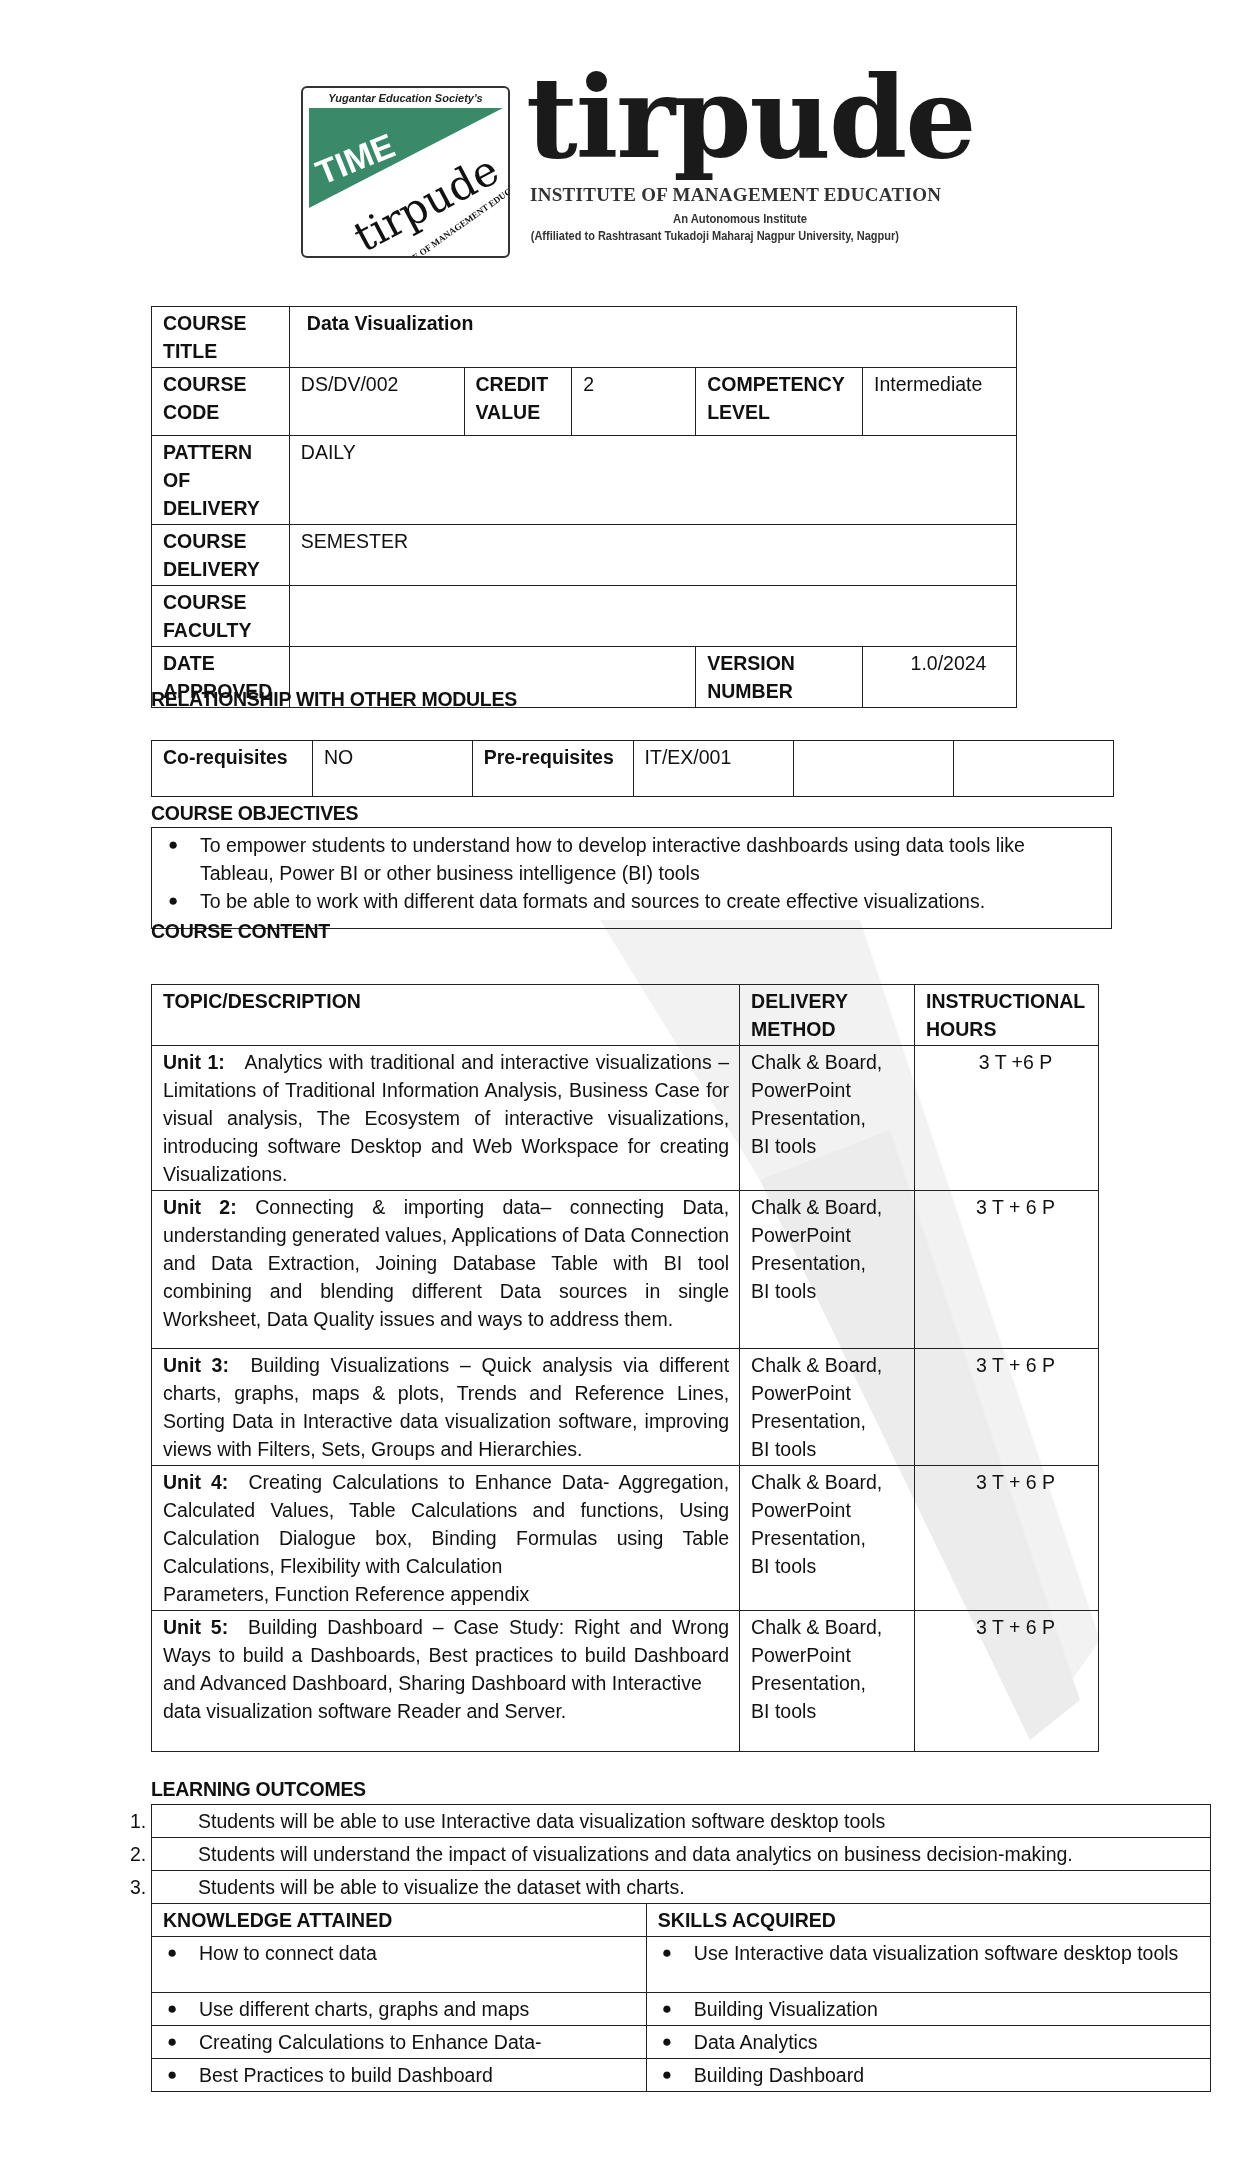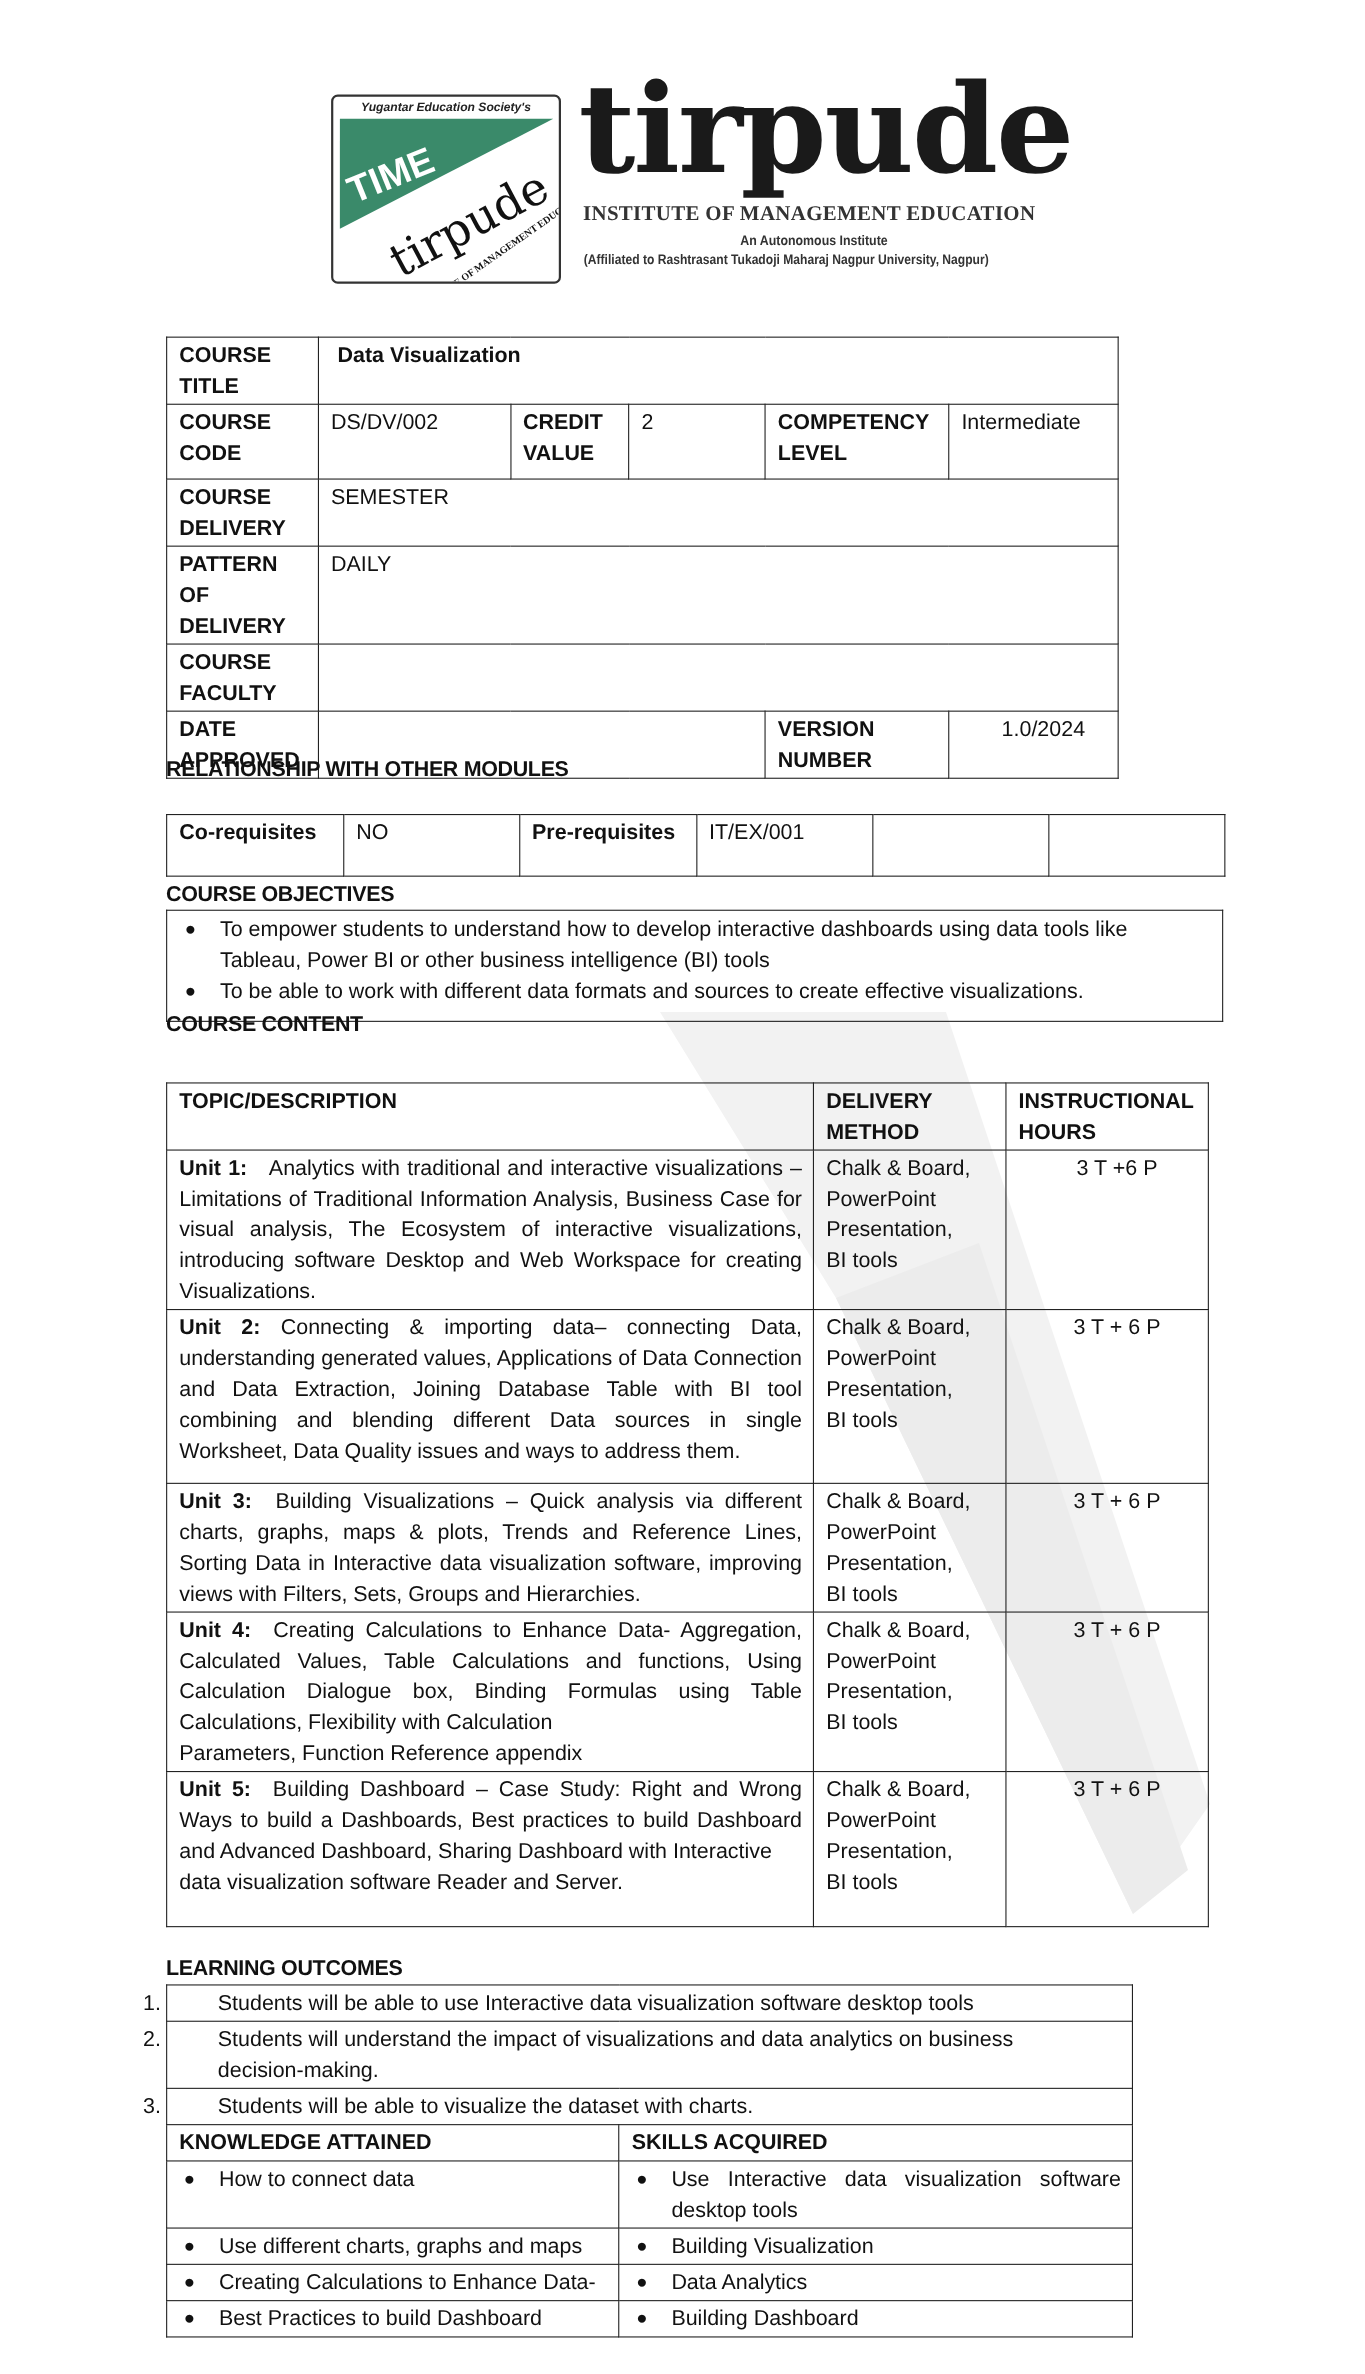--- a/index.html
+++ b/index.html
@@ -107,27 +107,27 @@
       <td colspan="5" class="b" style="padding-left:17px">Data Visualization</td>
     </tr>
     <tr style="height:68px">
       <td class="b">COURSE CODE</td>
       <td>DS/DV/002</td>
       <td class="b">CREDIT VALUE</td>
       <td>2</td>
       <td class="b">COMPETENCY LEVEL</td>
       <td>Intermediate</td>
     </tr>
+    <tr style="height:57px">
+      <td class="b">PATTERN OF DELIVERY</td>
+      <td colspan="5">DAILY</td>
+    </tr>
     <tr style="height:56px">
       <td class="b">COURSE DELIVERY</td>
       <td colspan="5">SEMESTER</td>
-    </tr>
-    <tr style="height:57px">
-      <td class="b">PATTERN OF DELIVERY</td>
-      <td colspan="5">DAILY</td>
     </tr>
     <tr style="height:57px">
       <td class="b">COURSE FACULTY</td>
       <td colspan="5"></td>
     </tr>
     <tr style="height:57px">
       <td class="b">DATE APPROVED</td>
       <td colspan="3" style="width:513px"></td>
       <td class="b" style="width:110px">VERSION NUMBER</td>
       <td class="center">1.0/2024</td>
@@ -212,21 +212,21 @@
             <div class="just"><span class="b">Unit 5:</span>&nbsp; <span>Building Dashboard – Case Study: Right and Wrong Ways to build a Dashboards, Best practices to build Dashboard and Advanced Dashboard, Sharing Dashboard with Interactive</span></div>
             <div>data visualization software Reader and Server.</div>
           </td>
       <td><span>Chalk &amp; Board,</span><br><span>PowerPoint</span><br><span>Presentation,</span><br><span>BI tools</span></td>
       <td class="center">3 T + 6 P</td>
     </tr>
   </tbody>
     </table>
 
   <div class="section-title" style="top:1778px">LEARNING OUTCOMES</div>
-  <table style="left:151px; top:1804px; width:879px;">
+  <table style="left:151px; top:1804px; width:1060px;">
     <colgroup>
       <col style="width:443px">
         <col style="width:505px">
     </colgroup>
     <tbody>
         <tr>
       <td colspan="2" class="hang" style="padding-left:46px"><span class="num">1.</span><span>Students will be able to use Interactive data visualization software desktop tools</span></td>
     </tr>
     <tr>
       <td colspan="2" class="hang" style="padding-left:46px; padding-right:40px"><span class="num">2.</span><span>Students will understand the impact of visualizations and data analytics on business decision-making.</span></td>

